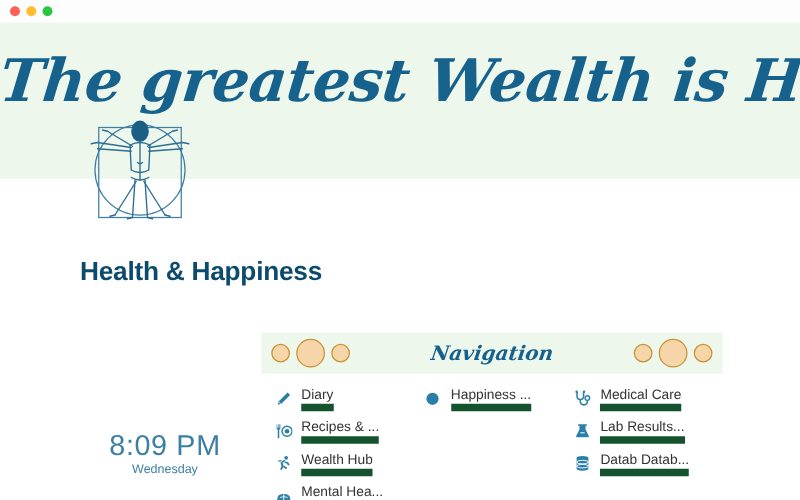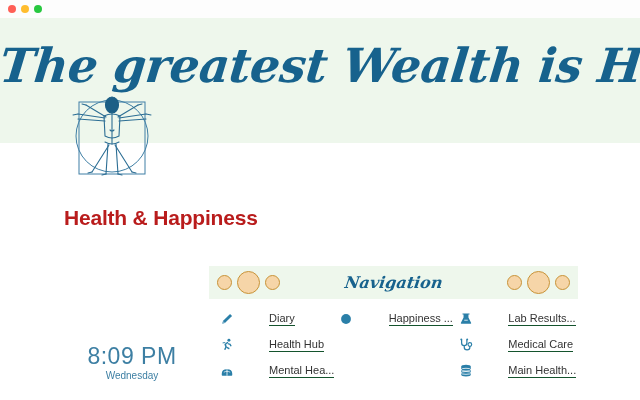--- a/index.html
+++ b/index.html
@@ -51,21 +51,21 @@
     left: 62px; top: 92px;
     width: 100px; height: 92px;
   }
 
   
   .page-title {
     position: absolute;
     left: 64px; top: 206px;
     font-size: 21px;
     font-weight: 700;
-    color: #b91c1c;
+    color: #0c4a6e;
     letter-spacing: -0.2px;
   }
 
   
   .clock {
     position: absolute;
     left: 62px; top: 344px;
     width: 140px;
     text-align: center;
   }
@@ -130,25 +130,24 @@
   .nav-icon {
     width: 15px; height: 15px;
     flex: 0 0 15px;
     margin-right: 7px;
     display: flex; align-items: center; justify-content: center;
     color: #2a7fa8;
   }
   .nav-label {
     font-size: 11px;
     color: #333333;
-    border-bottom: 1px solid #14532d;
+    border-bottom: 6px solid #14532d;
     padding-bottom: 1px;
     white-space: nowrap;
     overflow: hidden;
-    margin-left: 28px;
   }
 </style>
 </head>
 <body>
 
 <div class="titlebar">
   <span class="dot red"></span>
   <span class="dot yellow"></span>
   <span class="dot green"></span>
 </div>
@@ -221,28 +220,38 @@
           <svg viewBox="0 0 16 16" width="14" height="14">
               <path d="M11.5 2.2 L13.8 4.5 L5.6 12.7 L2.6 13.4 L3.3 10.4 Z" fill="#2a7fa8"></path>
               <path d="M3.1 10.6 L5.4 12.9" stroke="#fff" stroke-width="0.8"></path>
             </svg>
         </span>
         <span class="nav-label">Diary</span>
       </div>
       <div class="nav-item">
         <span class="nav-icon">
           <svg viewBox="0 0 16 16" width="14" height="14">
+              <path d="M1.5 1.5 v4 q0 1 1 1 v8 h1.4 v-8 q1 0 1 -1 v-4 h-0.9 v3.4 h-0.7 v-3.4 h-0.7 v3.4 h-0.7 v-3.4 Z" fill="#2a7fa8"></path>
+              <circle cx="11" cy="8" r="4.6" fill="none" stroke="#2a7fa8" stroke-width="1.3"></circle>
+              <circle cx="11" cy="8" r="2.1" fill="#2a7fa8"></circle>
+            </svg>
+        </span>
+        <span class="nav-label">Recipes &amp; ...</span>
+      </div>
+      <div class="nav-item">
+        <span class="nav-icon">
+          <svg viewBox="0 0 16 16" width="14" height="14">
               <circle cx="10.2" cy="2.6" r="1.7" fill="#2a7fa8"></circle>
               <path d="M9.6 5 L7 7.4 L7.8 10 L6.2 13.6 L4.6 13 L6 10.2 L5 7 L8.4 4.4 Z" fill="#2a7fa8"></path>
               <path d="M8.6 5.6 L12 6.6 L13.4 9 L12 9.6 L10.8 7.8 L8.8 7.2 Z" fill="#2a7fa8"></path>
               <path d="M7.6 9.6 L11 11.4 L10.4 13 L7 11" fill="#2a7fa8"></path>
               <path d="M3 5.6 L6 5.2" stroke="#2a7fa8" stroke-width="1.1"></path>
             </svg>
         </span>
-        <span class="nav-label">Health Hub</span>
+        <span class="nav-label">Wealth Hub</span>
       </div>
       <div class="nav-item">
         <span class="nav-icon">
           <svg viewBox="0 0 16 16" width="14" height="14">
               <path d="M2 11 q0 -5 6 -5 q6 0 6 5 v1.6 q0 0.8 -0.8 0.8 h-10.4 q-0.8 0 -0.8 -0.8 Z" fill="#2a7fa8"></path>
               <path d="M8 6.2 v7.2" stroke="#fff" stroke-width="0.9"></path>
               <path d="M4.4 9.4 q1.6 -1 3.6 -1 q2 0 3.6 1" stroke="#fff" stroke-width="0.8" fill="none"></path>
             </svg>
         </span>
         <span class="nav-label">Mental Hea...</span>
@@ -254,50 +263,50 @@
         <span class="nav-icon">
           <svg viewBox="0 0 16 16" width="14" height="14">
               <circle cx="8" cy="8" r="5.6" fill="#2a7fa8"></circle>
             </svg>
         </span>
         <span class="nav-label">Happiness ...</span>
       </div>
     </div>
 
     <div class="nav-col">
-      <div class="nav-item">
-        <span class="nav-icon">
-          <svg viewBox="0 0 16 16" width="14" height="14">
-              <path d="M4 1.6 h8 v1.3 h-1.2 v3.4 l3 6.1 q0.5 1 -0.6 1 h-10.4 q-1.1 0 -0.6 -1 l3 -6.1 v-3.4 h-1.2 Z" fill="#2a7fa8"></path>
-              <path d="M6 9.4 h4" stroke="#fff" stroke-width="0.9"></path>
-            </svg>
-        </span>
-        <span class="nav-label">Lab Results...</span>
-      </div>
       <div class="nav-item">
         <span class="nav-icon">
           <svg viewBox="0 0 16 16" width="14" height="14">
               <path d="M3 1.6 v4 q0 3 3 3 q3 0 3 -3 v-4" fill="none" stroke="#2a7fa8" stroke-width="1.4"></path>
               <path d="M6 8.6 v2 q0 3 3.2 3 q3.2 0 3.2 -3 v-1.4" fill="none" stroke="#2a7fa8" stroke-width="1.4"></path>
               <circle cx="12.4" cy="7.4" r="2.1" fill="none" stroke="#2a7fa8" stroke-width="1.3"></circle>
               <circle cx="2.6" cy="1.6" r="1.1" fill="#2a7fa8"></circle>
               <circle cx="9.4" cy="1.6" r="1.1" fill="#2a7fa8"></circle>
             </svg>
         </span>
         <span class="nav-label">Medical Care</span>
+      </div>
+      <div class="nav-item">
+        <span class="nav-icon">
+          <svg viewBox="0 0 16 16" width="14" height="14">
+              <path d="M4 1.6 h8 v1.3 h-1.2 v3.4 l3 6.1 q0.5 1 -0.6 1 h-10.4 q-1.1 0 -0.6 -1 l3 -6.1 v-3.4 h-1.2 Z" fill="#2a7fa8"></path>
+              <path d="M6 9.4 h4" stroke="#fff" stroke-width="0.9"></path>
+            </svg>
+        </span>
+        <span class="nav-label">Lab Results...</span>
       </div>
       <div class="nav-item">
         <span class="nav-icon">
           <svg viewBox="0 0 16 16" width="14" height="14">
               <ellipse cx="8" cy="2.8" rx="5.4" ry="1.9" fill="#2a7fa8"></ellipse>
               <path d="M2.6 2.8 v3.2 q0 1.9 5.4 1.9 q5.4 0 5.4 -1.9 v-3.2" fill="#2a7fa8"></path>
               <path d="M2.6 6.6 v3.2 q0 1.9 5.4 1.9 q5.4 0 5.4 -1.9 v-3.2" fill="#2a7fa8"></path>
               <path d="M2.6 10.2 v2.2 q0 1.9 5.4 1.9 q5.4 0 5.4 -1.9 v-2.2" fill="#2a7fa8"></path>
               <ellipse cx="8" cy="6.5" rx="5.4" ry="1.6" fill="none" stroke="#fff" stroke-width="0.9"></ellipse>
               <ellipse cx="8" cy="10.2" rx="5.4" ry="1.6" fill="none" stroke="#fff" stroke-width="0.9"></ellipse>
             </svg>
         </span>
-        <span class="nav-label">Main Health...</span>
+        <span class="nav-label">Datab Datab...</span>
       </div>
     </div>
 
   </div>
 </div>
 
 </body></html>

